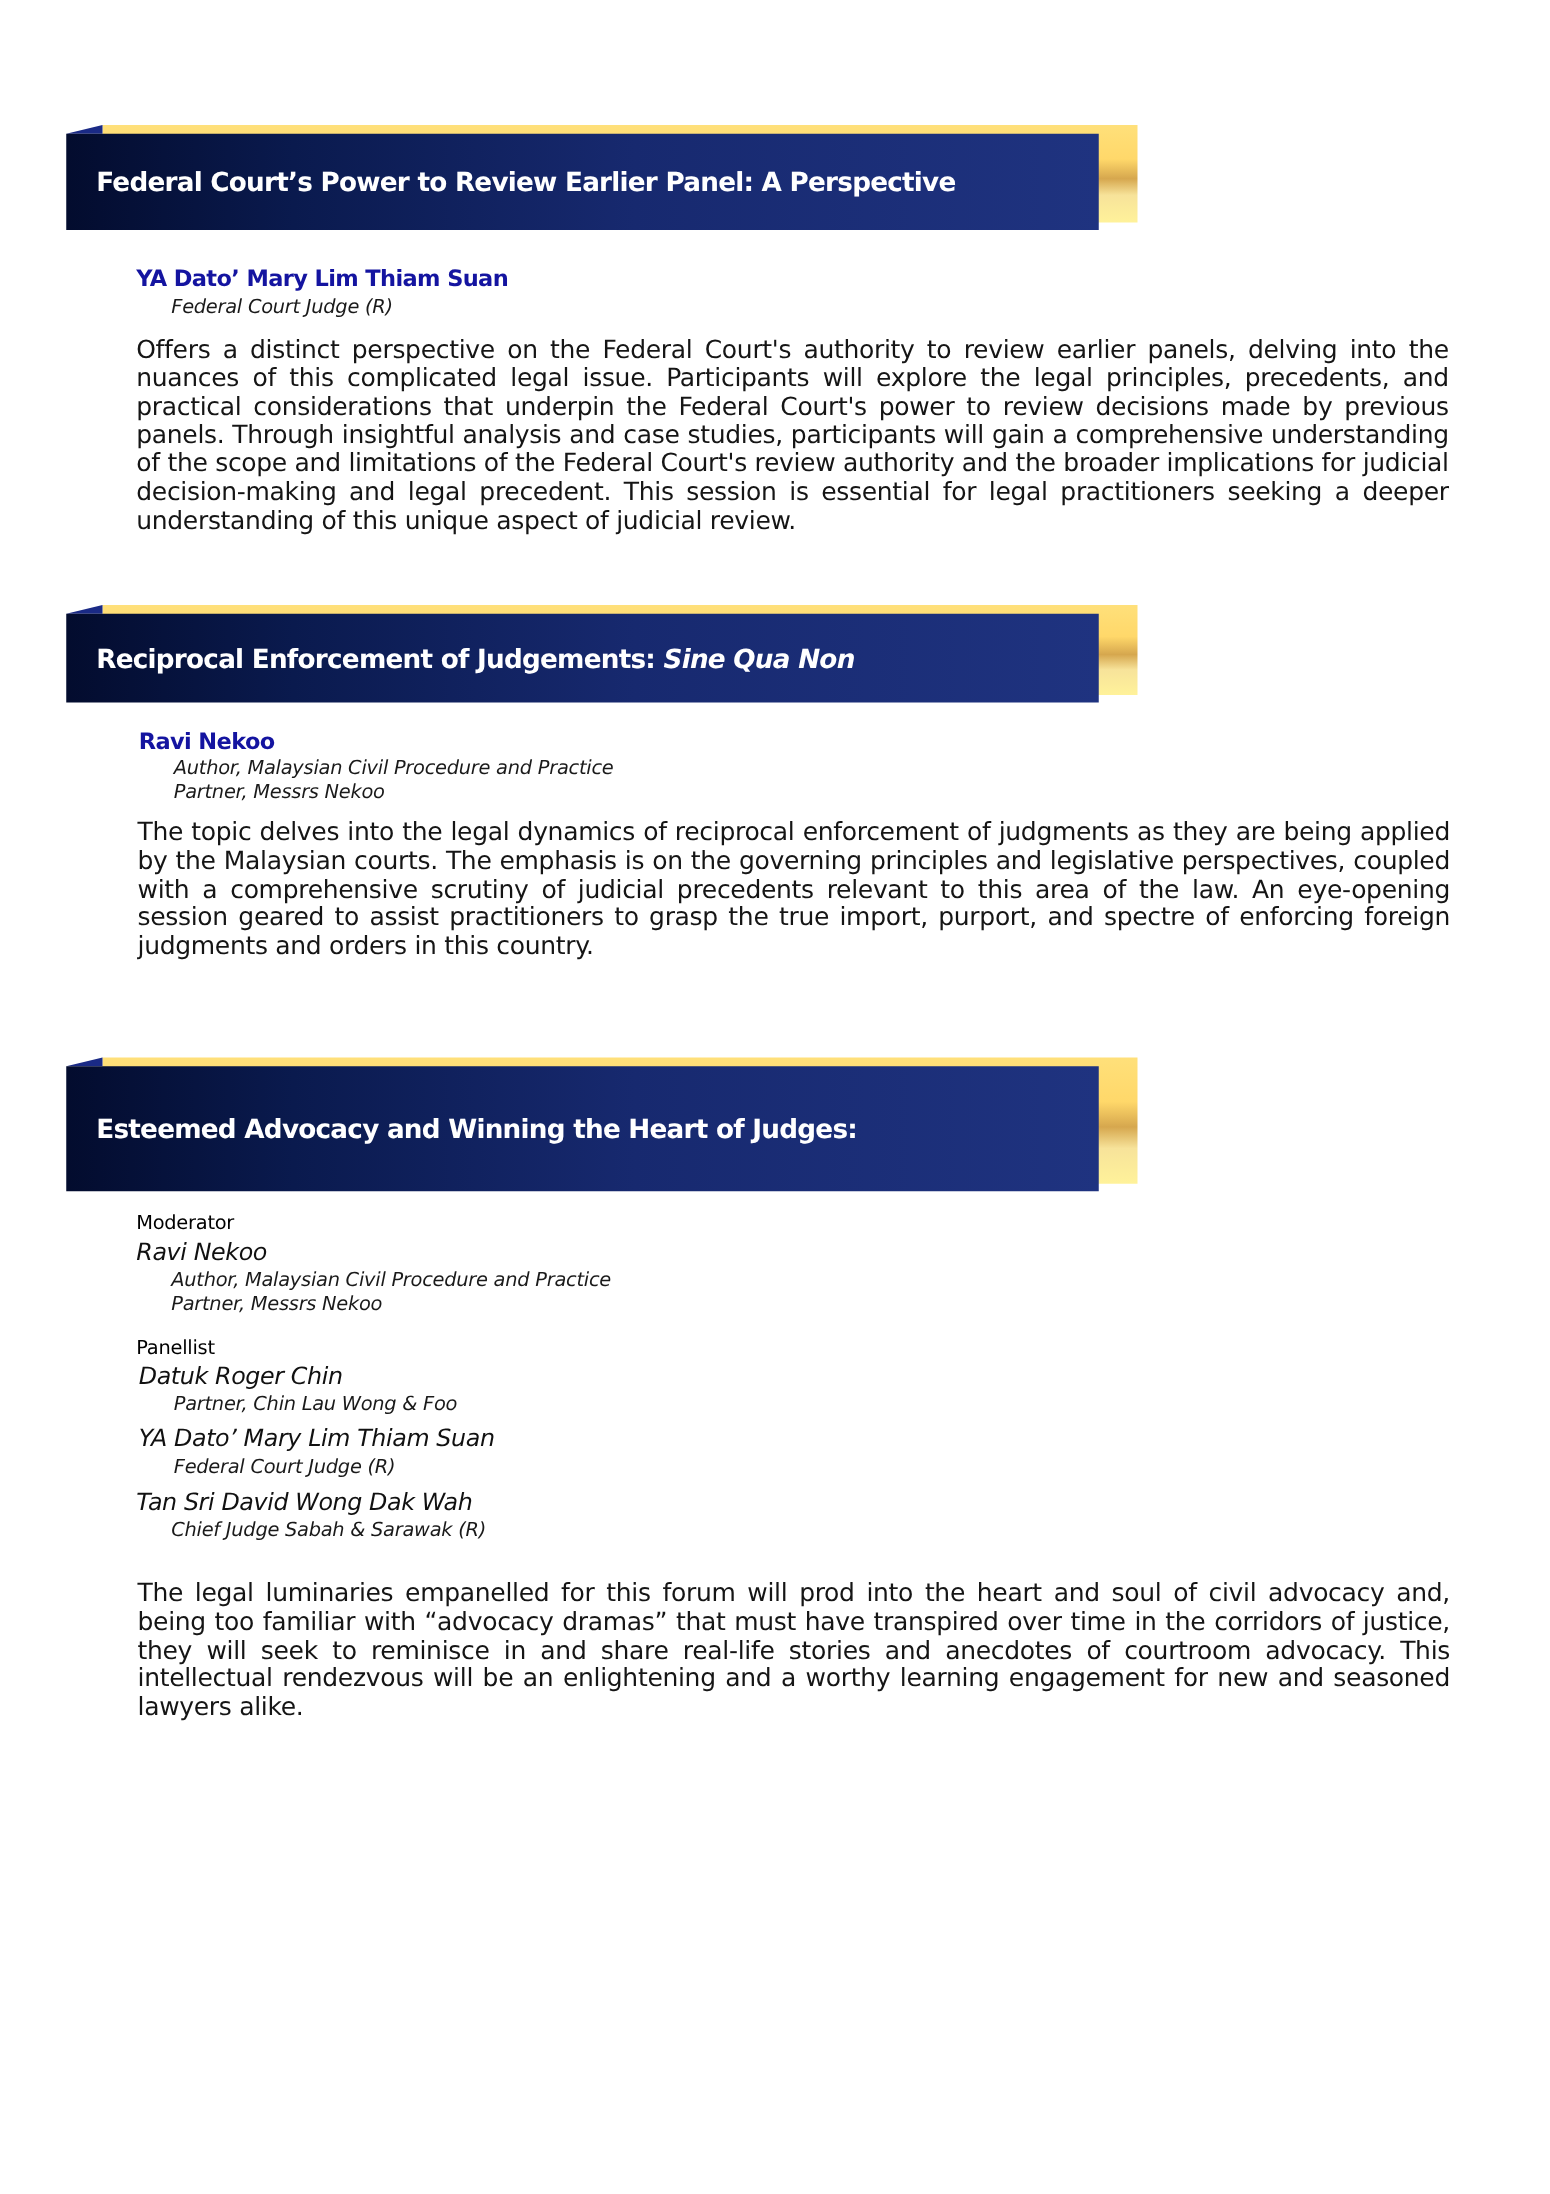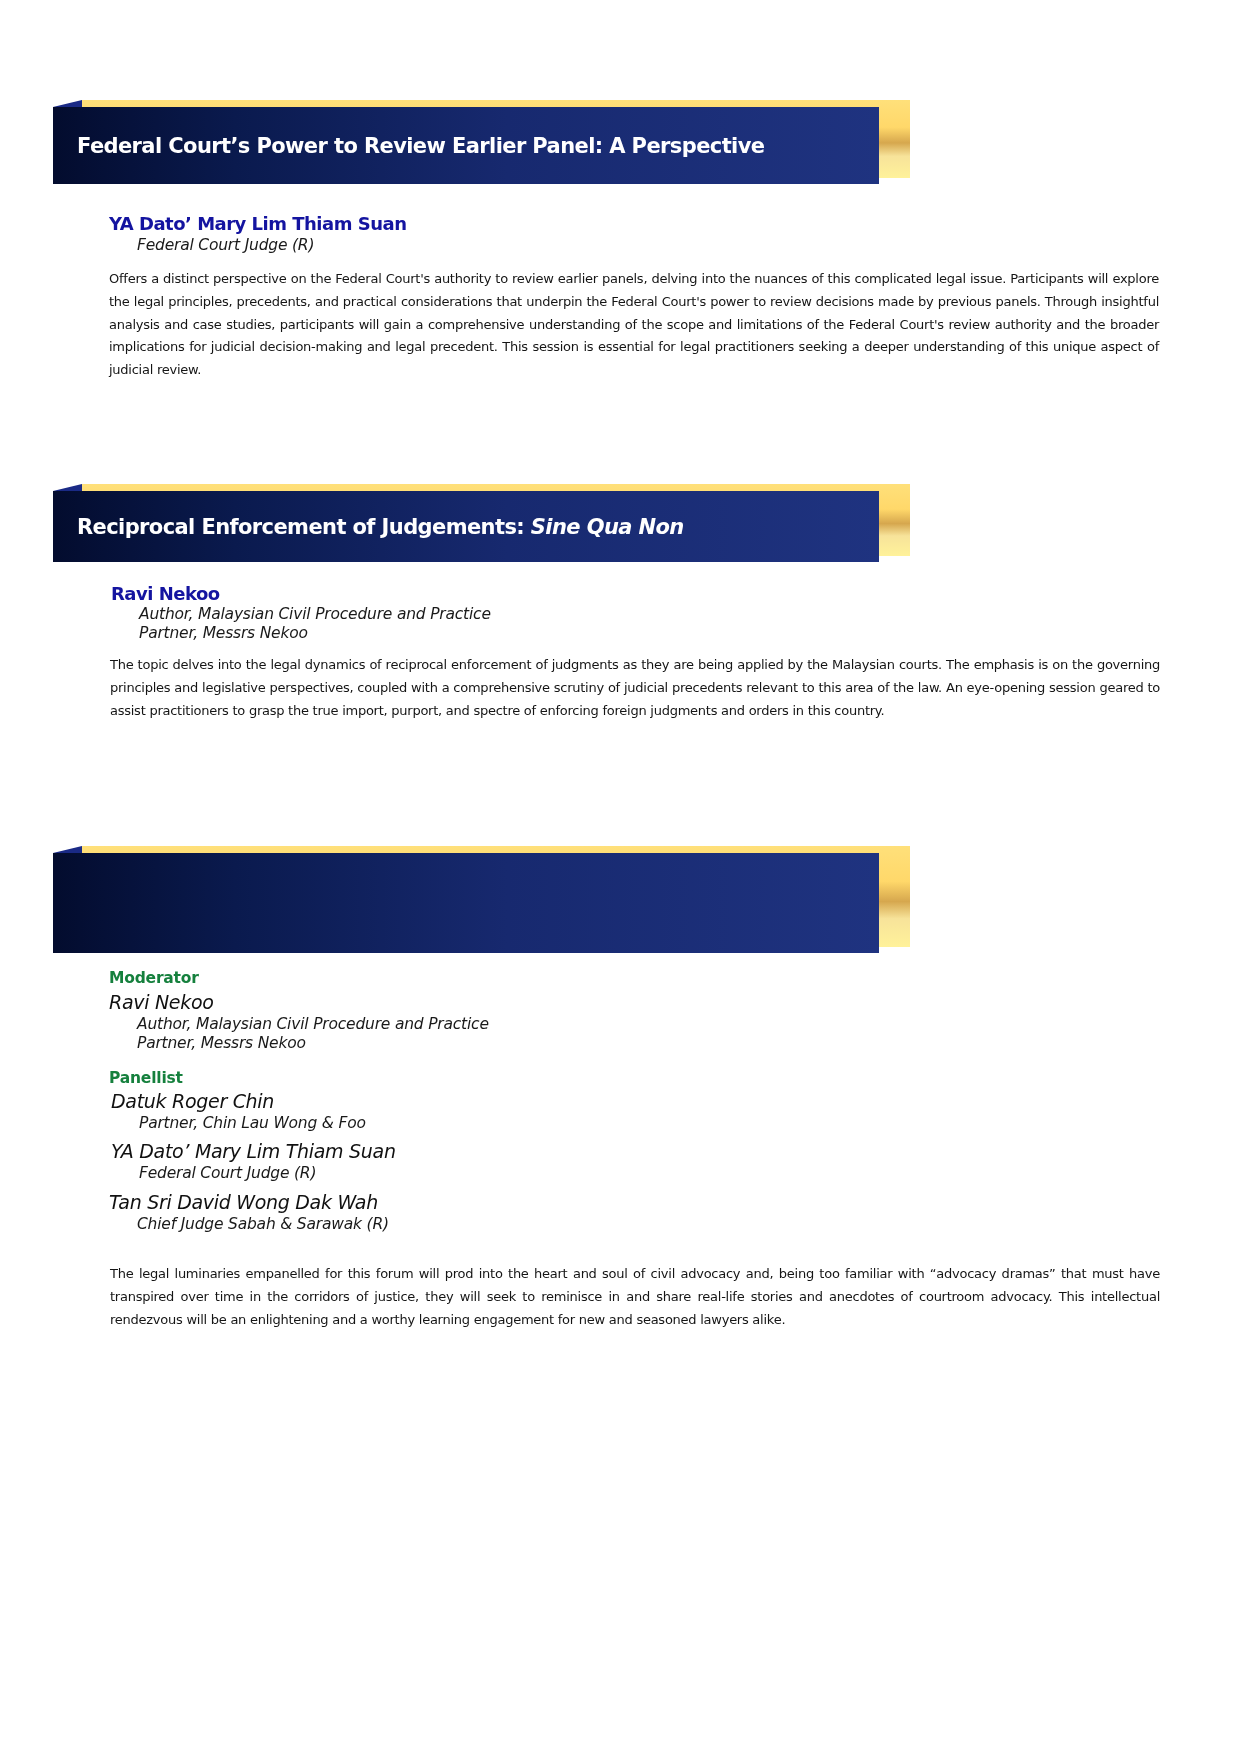--- a/index.html
+++ b/index.html
@@ -87,30 +87,30 @@
       font-size: 15.5px;
       color: #1a1a1a;
       line-height: 19px;
       letter-spacing: -0.2px;
       margin-left: 28px;
     }
     .body-text {
       position: absolute;
       left: 109px;
       width: 1050px;
-      font-size: 13px;
+      font-size: 20px;
       line-height: 22.8px;
       text-align: justify;
       color: #151515;
       letter-spacing: -0.25px;
     }
     .label-blue {
       position: absolute;
-      color: #15803d;
-      font-weight: bold;
+      color: #000000;
+      font-weight: normal;
       font-size: 15.5px;
       line-height: 19px;
       letter-spacing: -0.2px;
     }
     .panel-name {
       position: absolute;
       font-style: italic;
       font-size: 19px;
       line-height: 22px;
       color: #111111;
@@ -151,20 +151,21 @@
   <div class="speaker-role" style="left:111px; top:624px;">Partner, Messrs Nekoo</div>
 
   <div class="body-text" style="top:654px; left:110px;">The topic delves into the legal dynamics of reciprocal enforcement of judgments as they are being applied by the Malaysian courts. The emphasis is on the governing principles and legislative perspectives, coupled with a comprehensive scrutiny of judicial precedents relevant to this area of the law. An eye-opening session geared to assist practitioners to grasp the true import, purport, and spectre of enforcing foreign judgments and orders in this country.</div>
 </div>
 
 <div class="section" style="top:0;">
   <div class="banner" style="top:846px;">
     <div class="gold" style="height:101px;"></div>
     <div class="wedge"></div>
     <div class="blue" style="height:100px;">
+      <div class="banner-title">Esteemed Advocacy and Winning the Heart of Judges:</div>
     </div>
   </div>
 
   <div class="label-blue" style="left:109px; top:969px;">Moderator</div>
   <div class="panel-name" style="left:109px; top:991px;">Ravi Nekoo</div>
   <div class="speaker-role" style="left:109px; top:1015px;">Author, Malaysian Civil Procedure and Practice</div>
   <div class="speaker-role" style="left:109px; top:1034px;">Partner, Messrs Nekoo</div>
 
   <div class="label-blue" style="left:109px; top:1069px;">Panellist</div>
 

